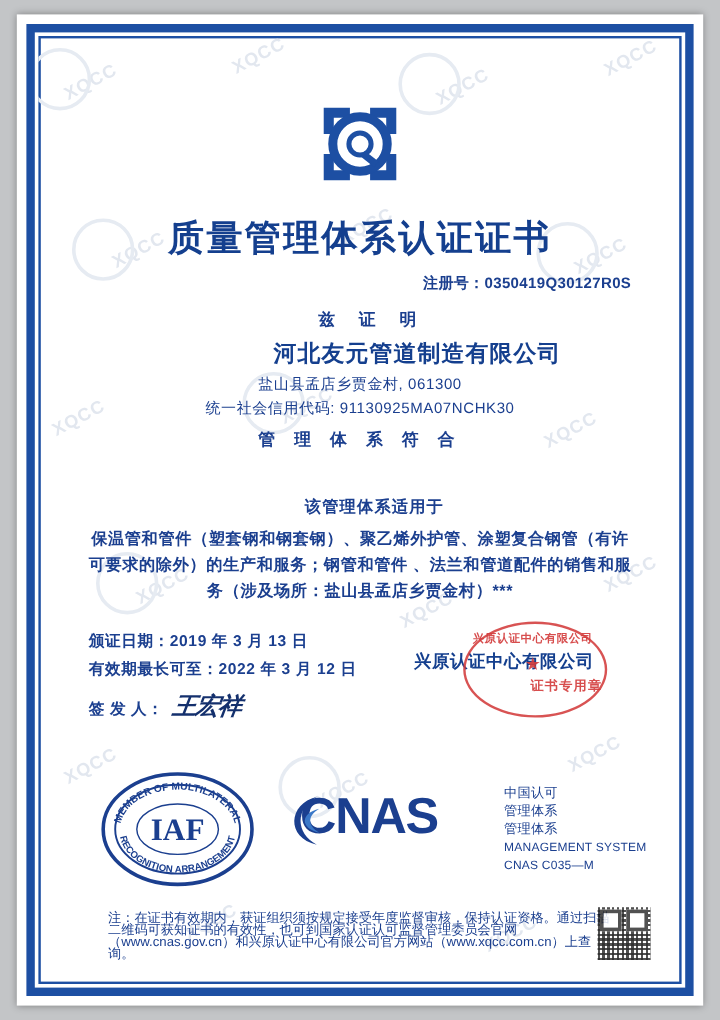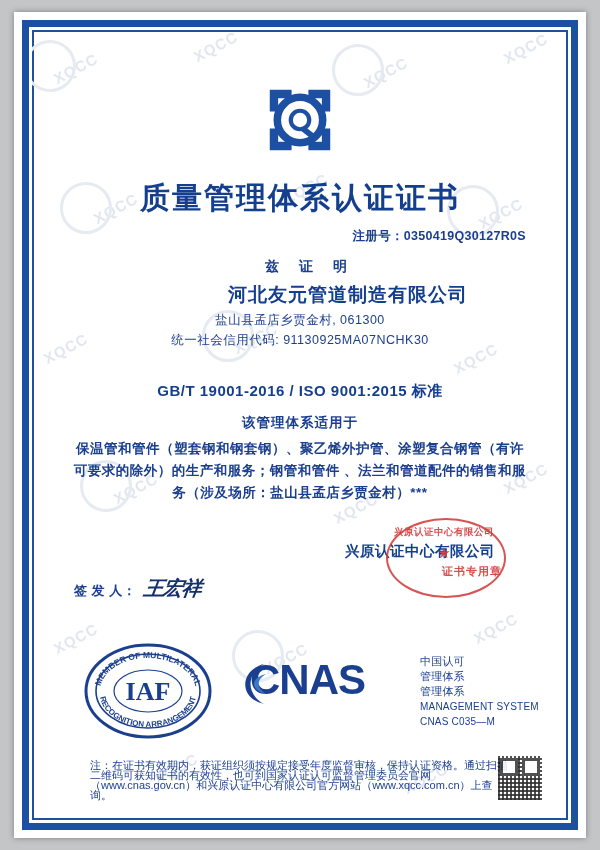--- a/index.html
+++ b/index.html
@@ -160,20 +160,21 @@
   }
   .scope-lead {
     position: absolute;
     top: 384px;
     width: 100%;
     text-align: center;
     font-size: 13.5px;
     font-weight: bold;
     color: #1b3f8f;
     letter-spacing: 1px;
+    margin-left: 12px;
   }
   .scope-body {
     position: absolute;
     top: 408px;
     left: 38px;
     width: 460px;
     text-align: center;
     font-size: 13.5px;
     font-weight: bold;
     color: #1b3f8f;
@@ -384,25 +385,29 @@
 
     <div class="regno">
       <span>注册号：</span><span>0350419Q30127R0S</span>
     </div>
 
     <div class="certify">兹 证 明</div>
     <div class="company">河北友元管道制造有限公司</div>
     <div class="addr">盐山县孟店乡贾金村, 061300</div>
     <div class="credit">统一社会信用代码: 91130925MA07NCHK30</div>
 
-    <div class="standard">GB/T 19001-2016 / ISO 9001:2015 标准</div>
+    <div class="conform">管 理 体 系 符 合</div>
 
     <div class="scope-lead">该管理体系适用于</div>
     <div class="scope-body">保温管和管件（塑套钢和钢套钢）、聚乙烯外护管、涂塑复合钢管（有许可要求的除外）的生产和服务；钢管和管件 、法兰和管道配件的销售和服务（涉及场所：盐山县孟店乡贾金村）***</div>
 
+    <div class="dates">
+      <div>颁证日期：2019 年 3 月 13 日</div>
+      <div>有效期最长可至：2022 年 3 月 12 日</div>
+    </div>
 
     <div class="sign-row">
       <span>签 发 人：</span><span class="signature">王宏祥</span>
     </div>
 
     <div class="certifier">
       <div class="certifier-name">兴原认证中心有限公司</div>
     </div>
 
     <div class="stamp">

